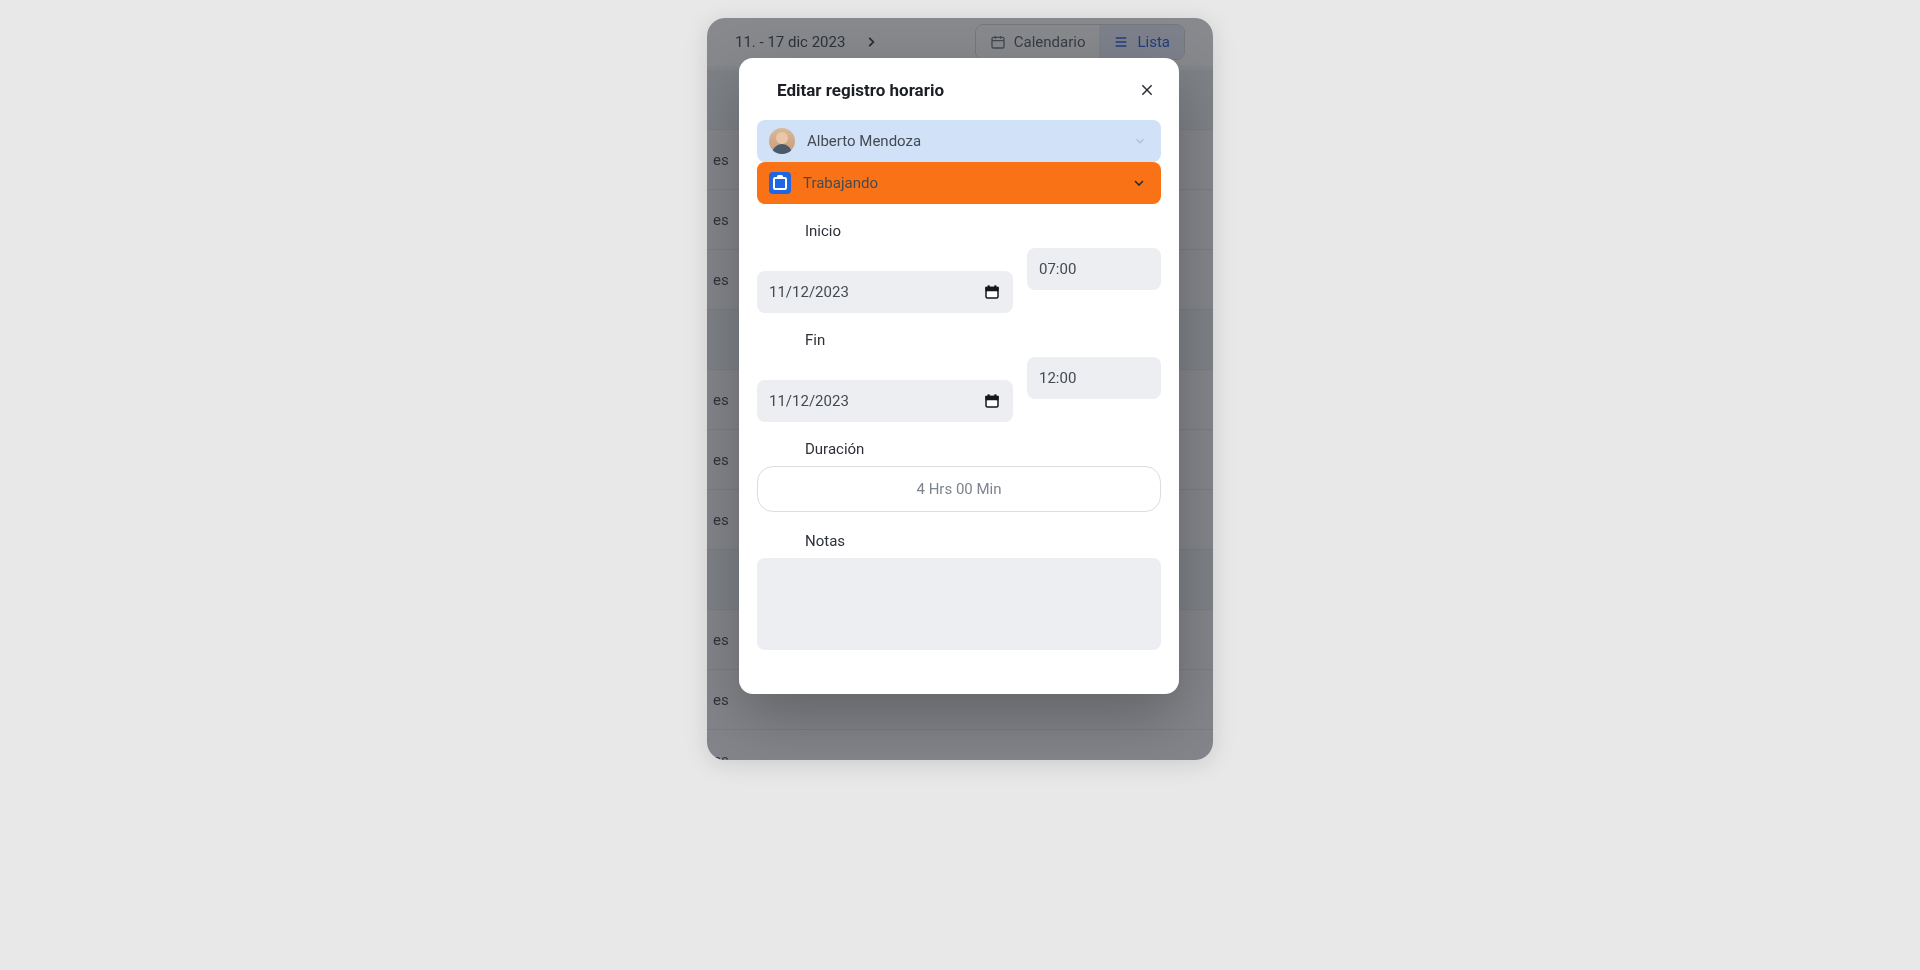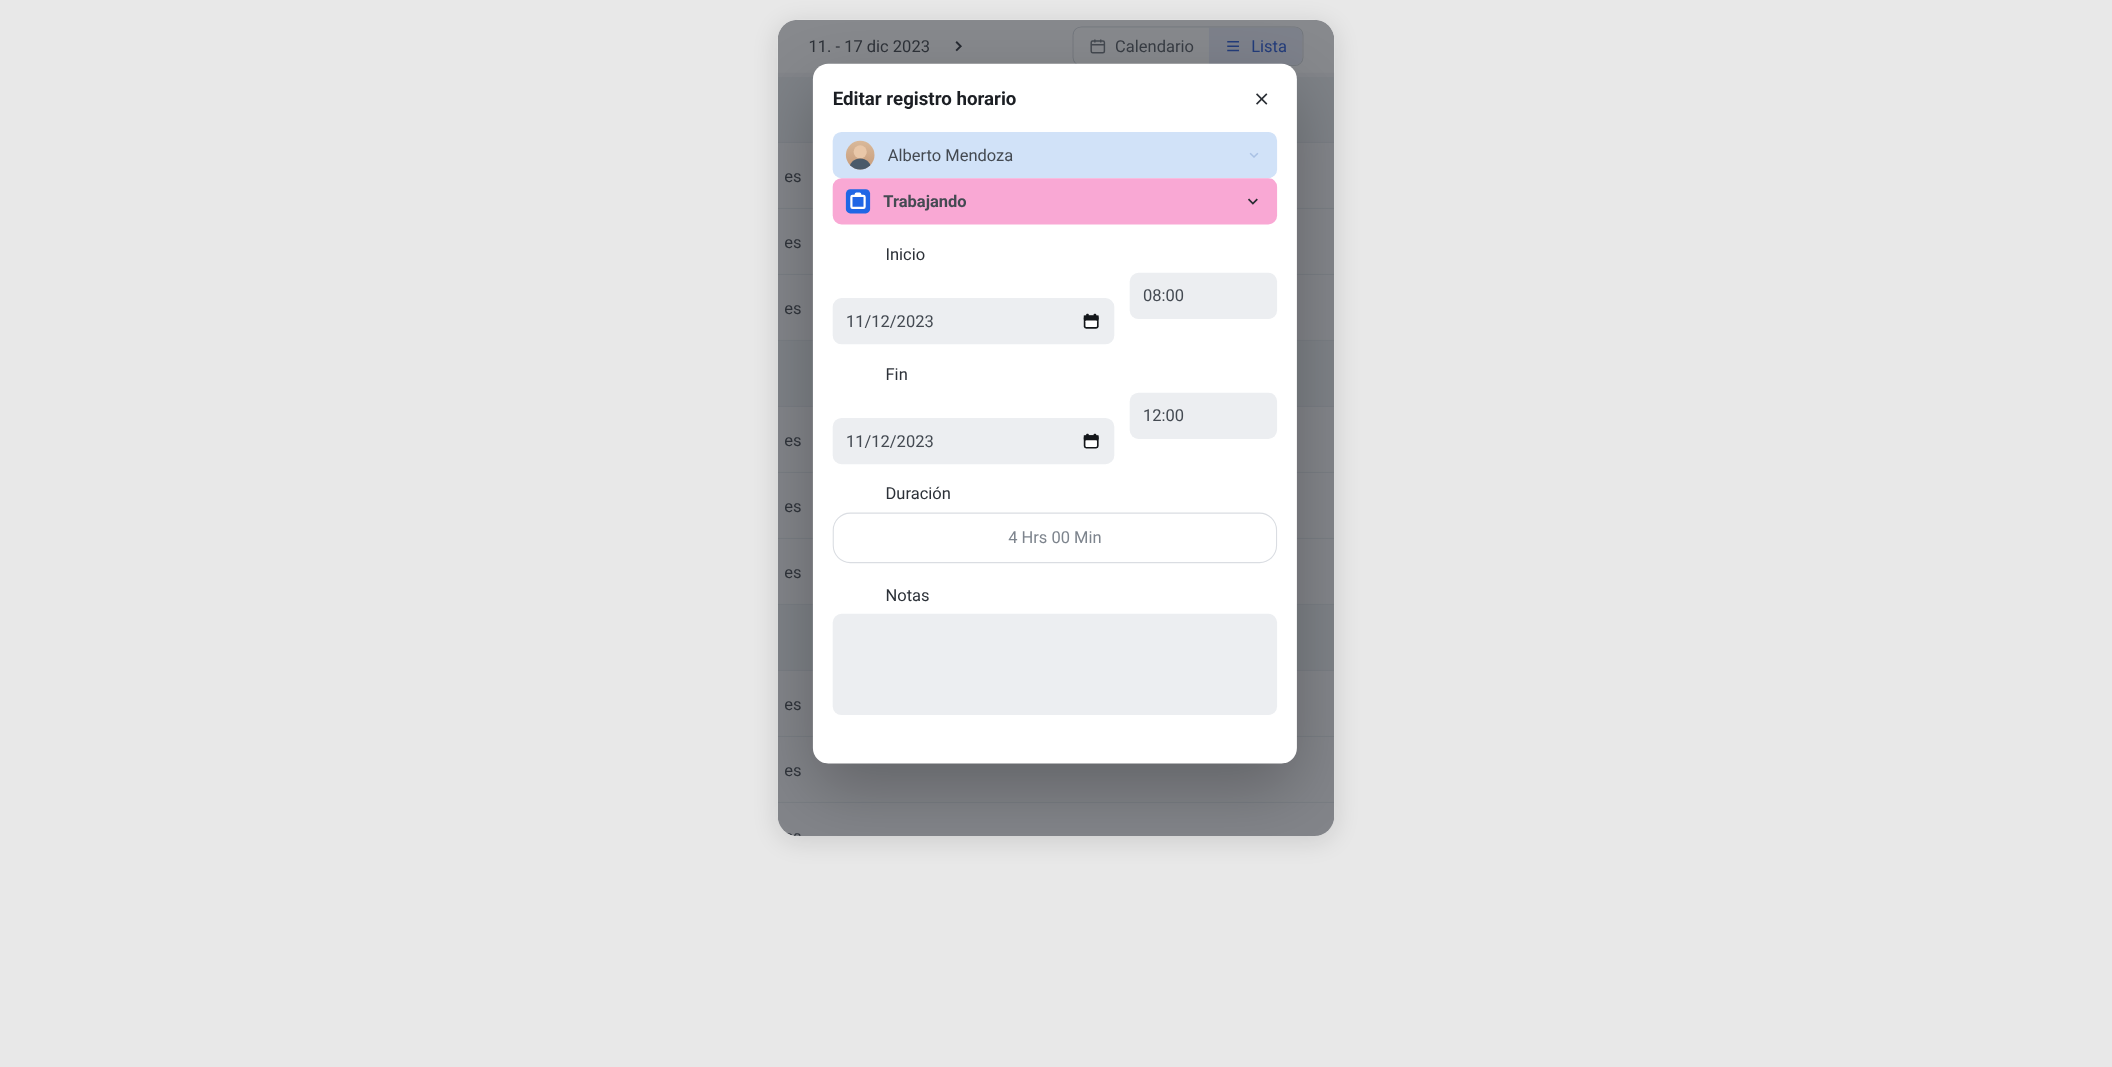--- a/index.html
+++ b/index.html
@@ -97,20 +97,21 @@
     background: #fff;
     border-radius: 14px;
     box-shadow: 0 24px 60px rgba(0,0,0,0.25);
     padding: 18px 18px 18px 18px;
   }
   .modal-head {
     display: flex;
     align-items: center;
     justify-content: space-between;
     padding-bottom: 16px;
+    margin-left: 20px;
   }
   .modal-title {
     font-size: 17px;
     font-weight: 700;
     color: #1b1e23;
   }
   .close-btn {
     width: 28px;
     height: 28px;
     display: flex;
@@ -130,23 +131,22 @@
     cursor: pointer;
     font-size: 15px;
     color: #444a52;
     position: relative;
   }
   .sel-user {
     background: #d1e2f8;
     margin-bottom: 0;
   }
   .sel-status {
-    background: #f9a8d4;
+    background: #f97316;
     margin-bottom: 18px;
-    font-weight: bold;
   }
   .sel .chev {
     position: absolute;
     right: 14px;
   }
   .avatar {
     width: 26px;
     height: 26px;
     border-radius: 50%;
     background: linear-gradient(180deg,#d9b99a 0%,#c79b7a 100%);
@@ -378,21 +378,21 @@
         <span>11/12/2023</span>
         <svg width="18" height="18" viewBox="0 0 24 24" fill="#14171b">
             <rect x="3" y="5" width="18" height="16" rx="3"></rect>
             <rect x="3" y="5" width="18" height="5" fill="#14171b"></rect>
             <rect x="6" y="3" width="3" height="4" rx="1" fill="#14171b"></rect>
             <rect x="15" y="3" width="3" height="4" rx="1" fill="#14171b"></rect>
             <rect x="5" y="11" width="14" height="8" rx="1" fill="#fff"></rect>
           </svg>
       </div>
       <div class="fld time">
-        <span>08:00</span>
+        <span>07:00</span>
       </div>
     </div>
 
     <label class="lbl">Fin</label>
     <div class="row2">
       <div class="fld date">
         <span>11/12/2023</span>
         <svg width="18" height="18" viewBox="0 0 24 24" fill="#14171b">
             <rect x="3" y="5" width="18" height="16" rx="3"></rect>
             <rect x="3" y="5" width="18" height="5" fill="#14171b"></rect>

